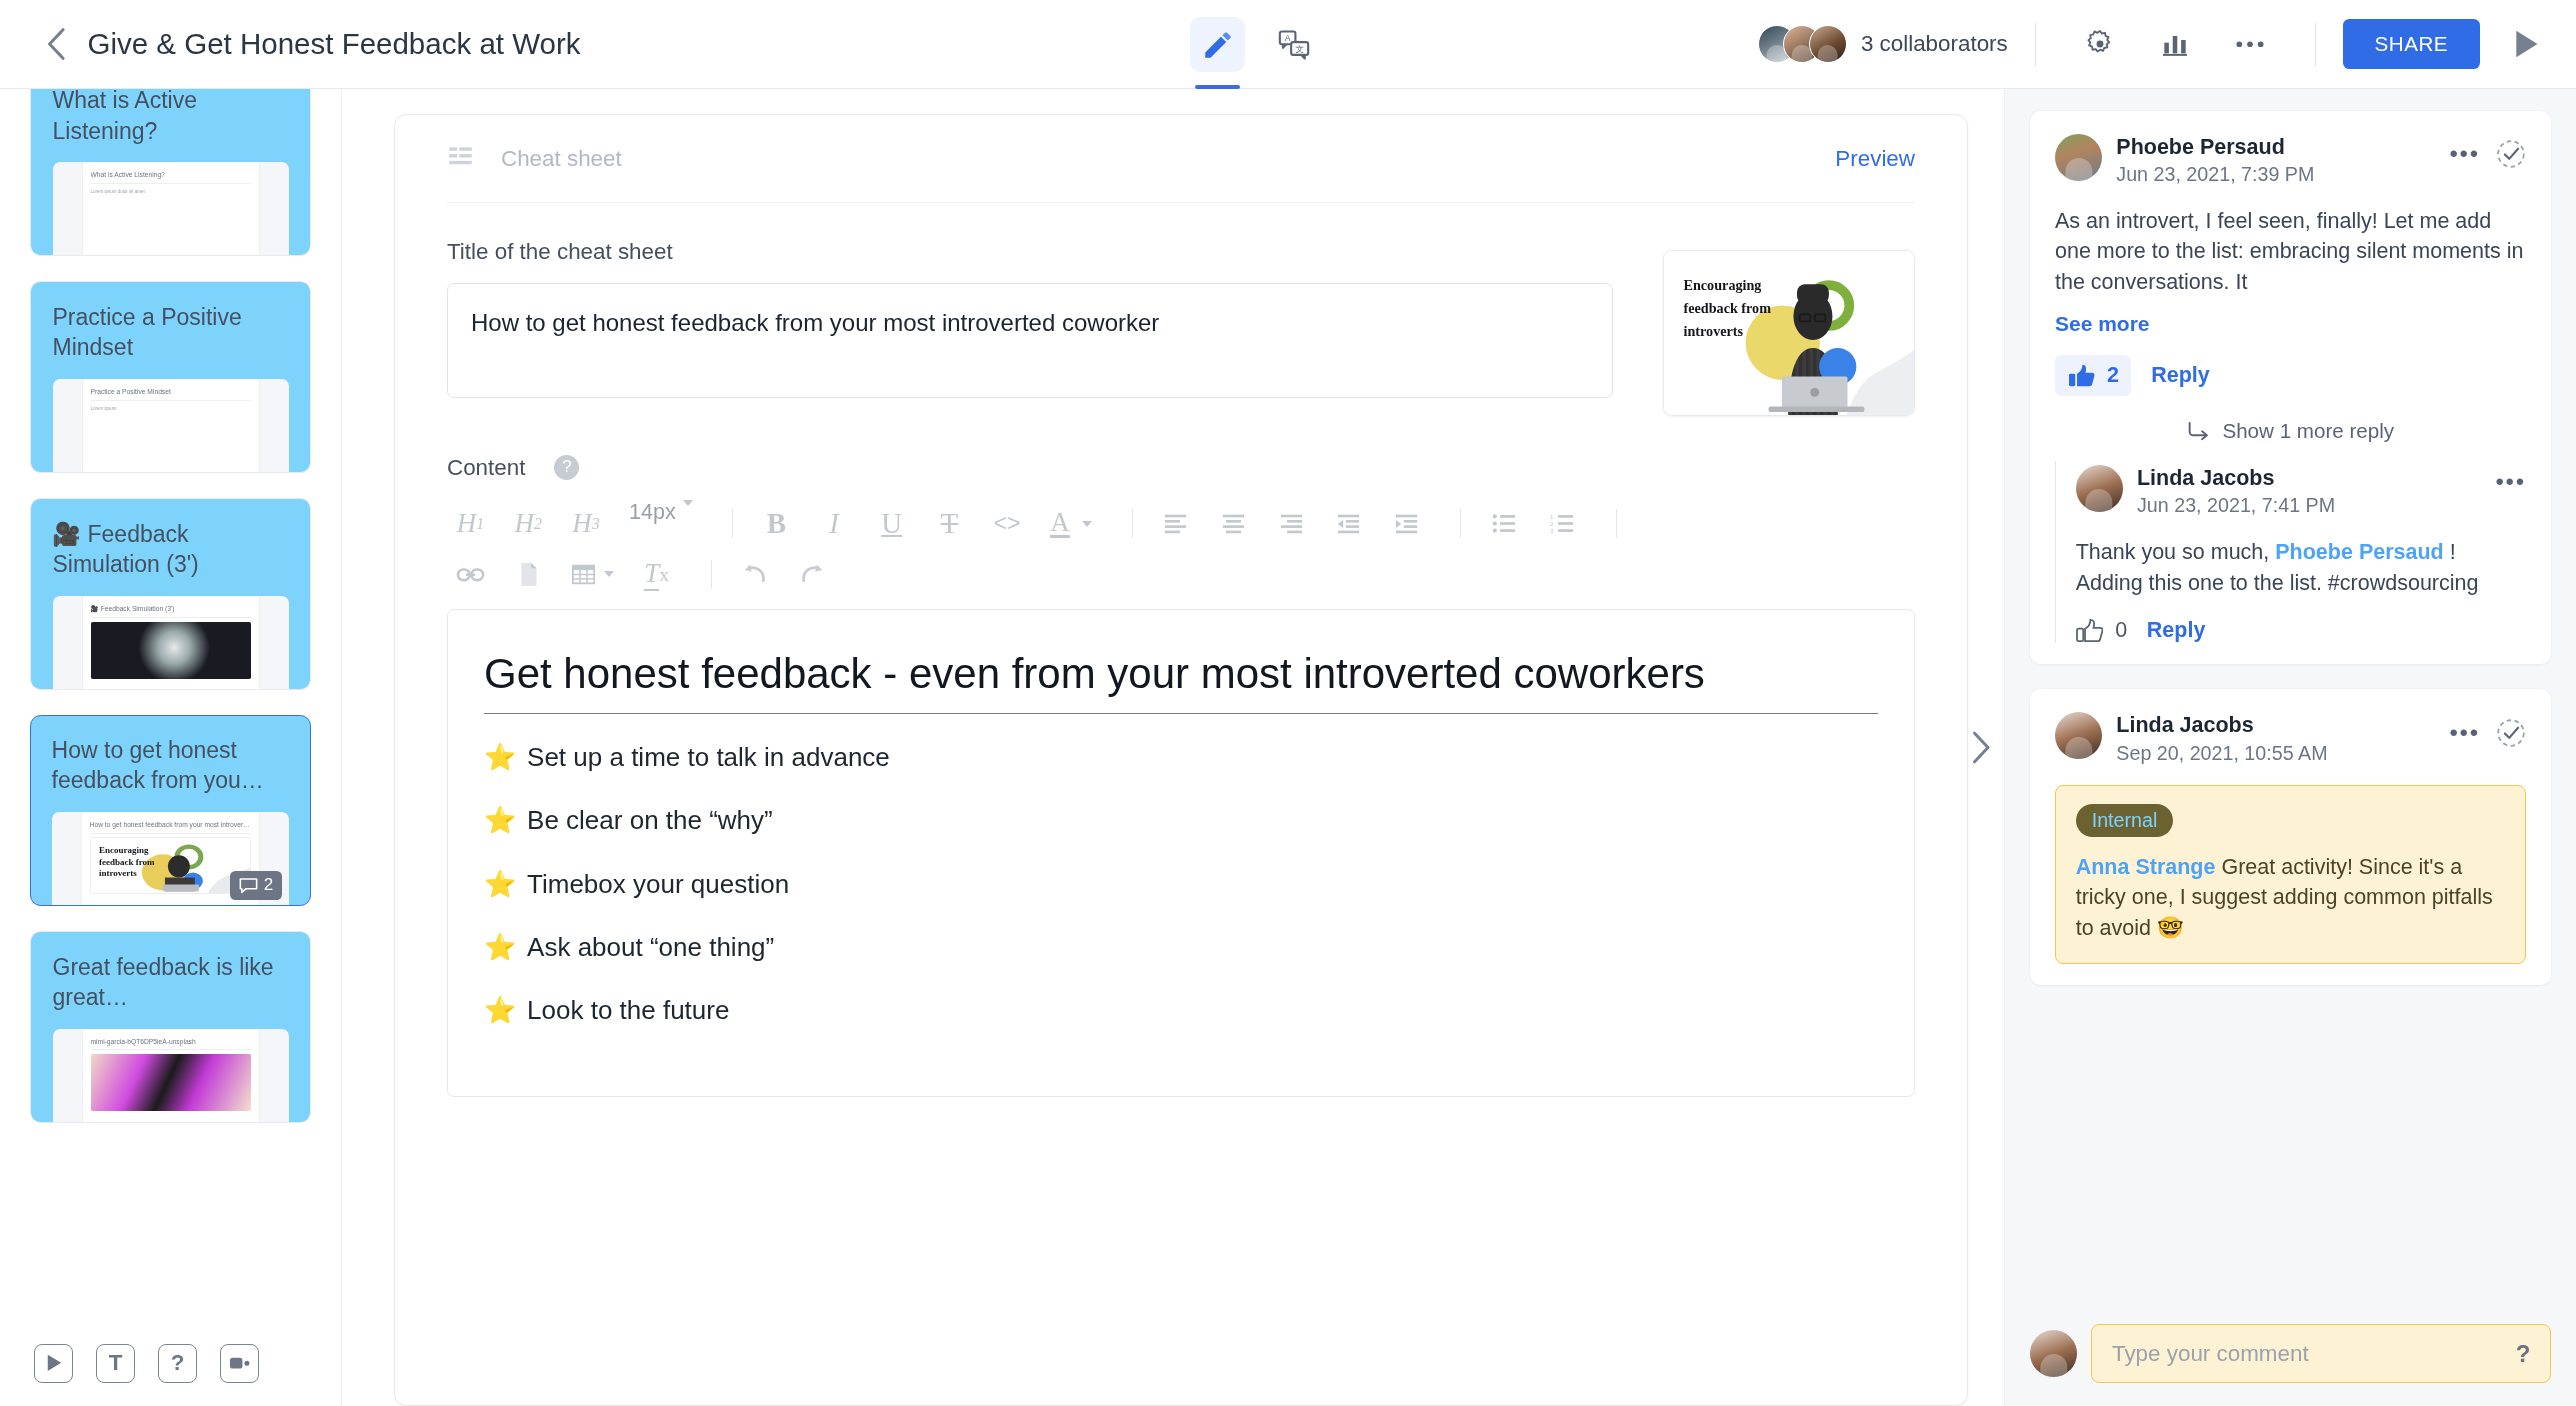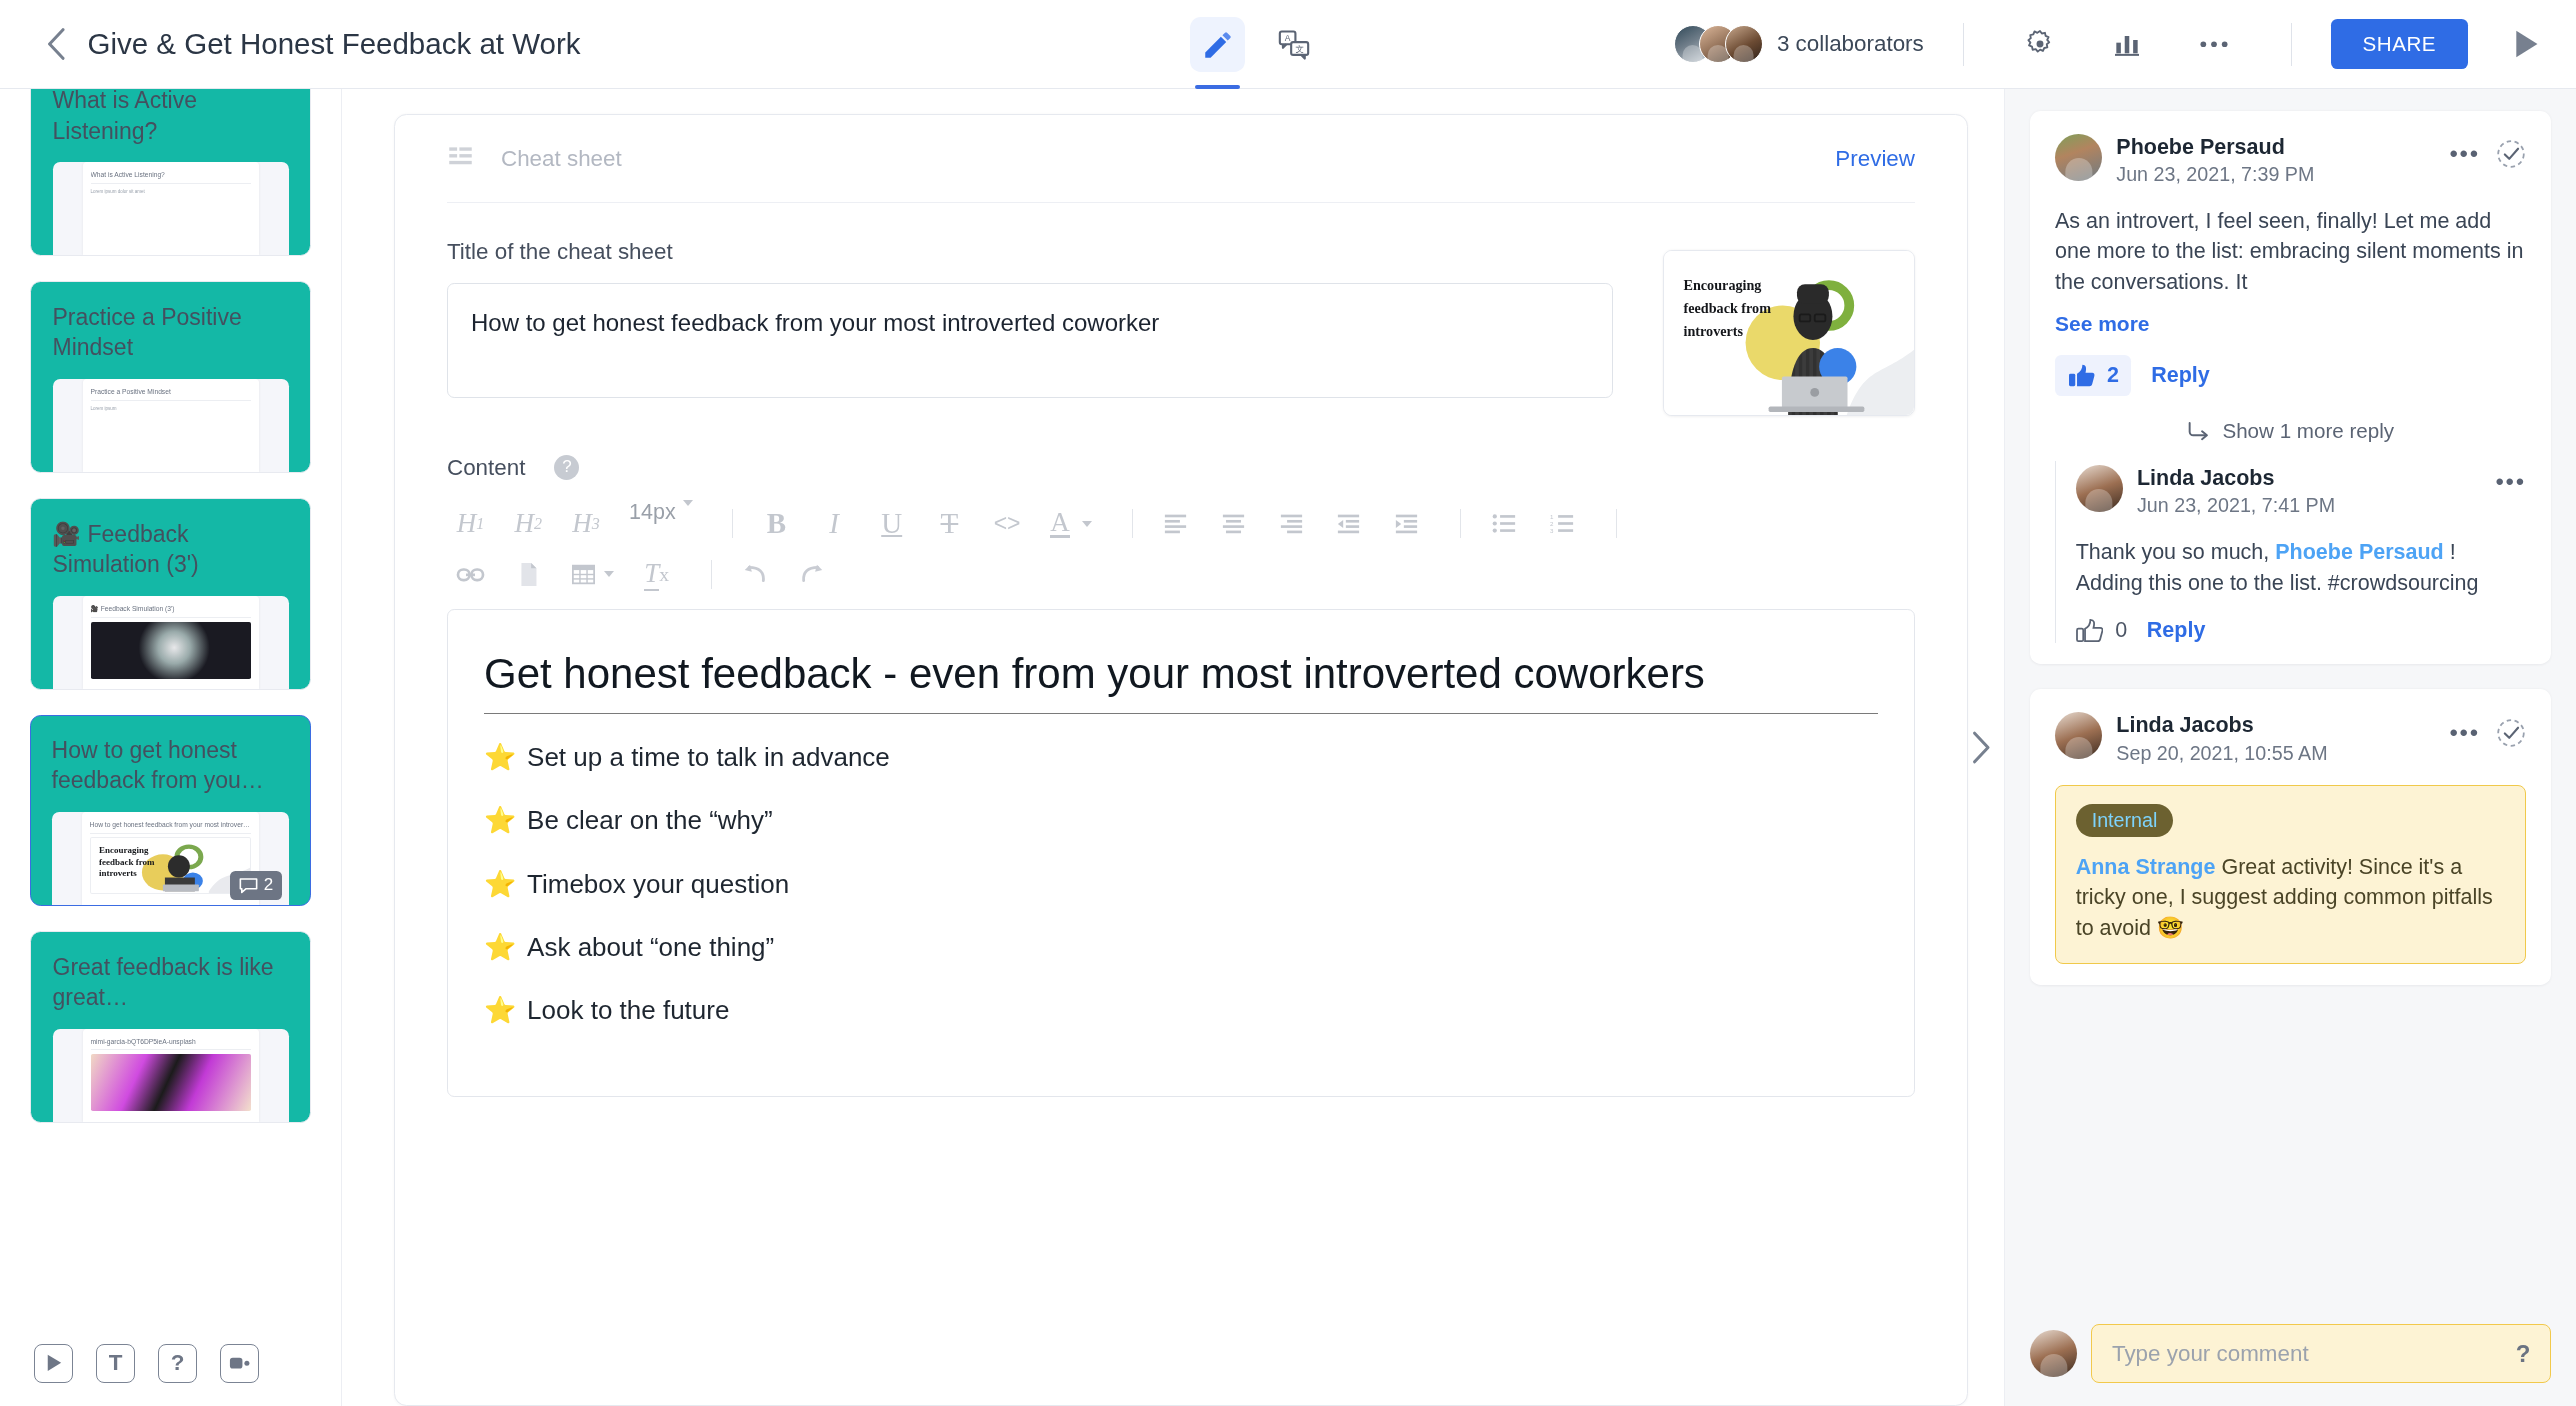--- a/index.html
+++ b/index.html
@@ -39,21 +39,21 @@
     display: flex; align-items: center; justify-content: center;
     cursor: pointer; position: relative;
   }
   .tabbtn.active { background: #eef3fe; }
   .tabbtn.active::after {
     content: ""; position: absolute; bottom: -17px; left: 5.4px; right: 5.4px;
     height: 4.5px; background: #3b6ce2; border-radius: 2.7px;
   }
   .hdr-right {
     margin-left: auto; display: flex; align-items: center;
-    gap: 12px; padding-right: 30px;
+    gap: 0; padding-right: 30px;
   }
   .collab { display: flex; align-items: center; gap: 14.3px; }
   .avstack { display: flex; }
   .avstack .av { margin-left: -12.5px; border: 1.8px solid #fff; }
   .avstack .av:first-child { margin-left: 0; }
   .av {
     width: 38px; height: 38px; border-radius: 50%;
     overflow: hidden; flex: 0 0 auto; position: relative;
   }
   .collab-label { font-size: 22.4px; color: #3c4858; white-space: nowrap; }
@@ -84,21 +84,21 @@
     display: flex; flex-direction: column;
     position: relative;
   }
   .side-scroll {
     flex: 1; overflow: hidden; padding: 0 30px;
     display: flex; flex-direction: column; gap: 25px;
     padding-top: 0;
   }
   .side-card {
     border: 0.9px solid #e8eaf0; border-radius: 10.7px;
-    background: #14b8a6; padding: 19.7px 21.5px 0 21.5px;
+    background: #7dd3fc; padding: 19.7px 21.5px 0 21.5px;
     flex: 0 0 auto; overflow: hidden;
   }
   .side-card.first { margin-top: -32px; padding-top: 27px; }
   .side-card.active { border: 1.8px solid #3b6ce2; padding: 19px 20.6px 0 20.6px; }
   .side-card-title {
     font-size: 23px; line-height: 1.33; color: #44505f;
     margin-bottom: 16px;
   }
   .thumb-wrap {
     background: #f5f6fa; border-radius: 7.2px 7.2px 0 0;

